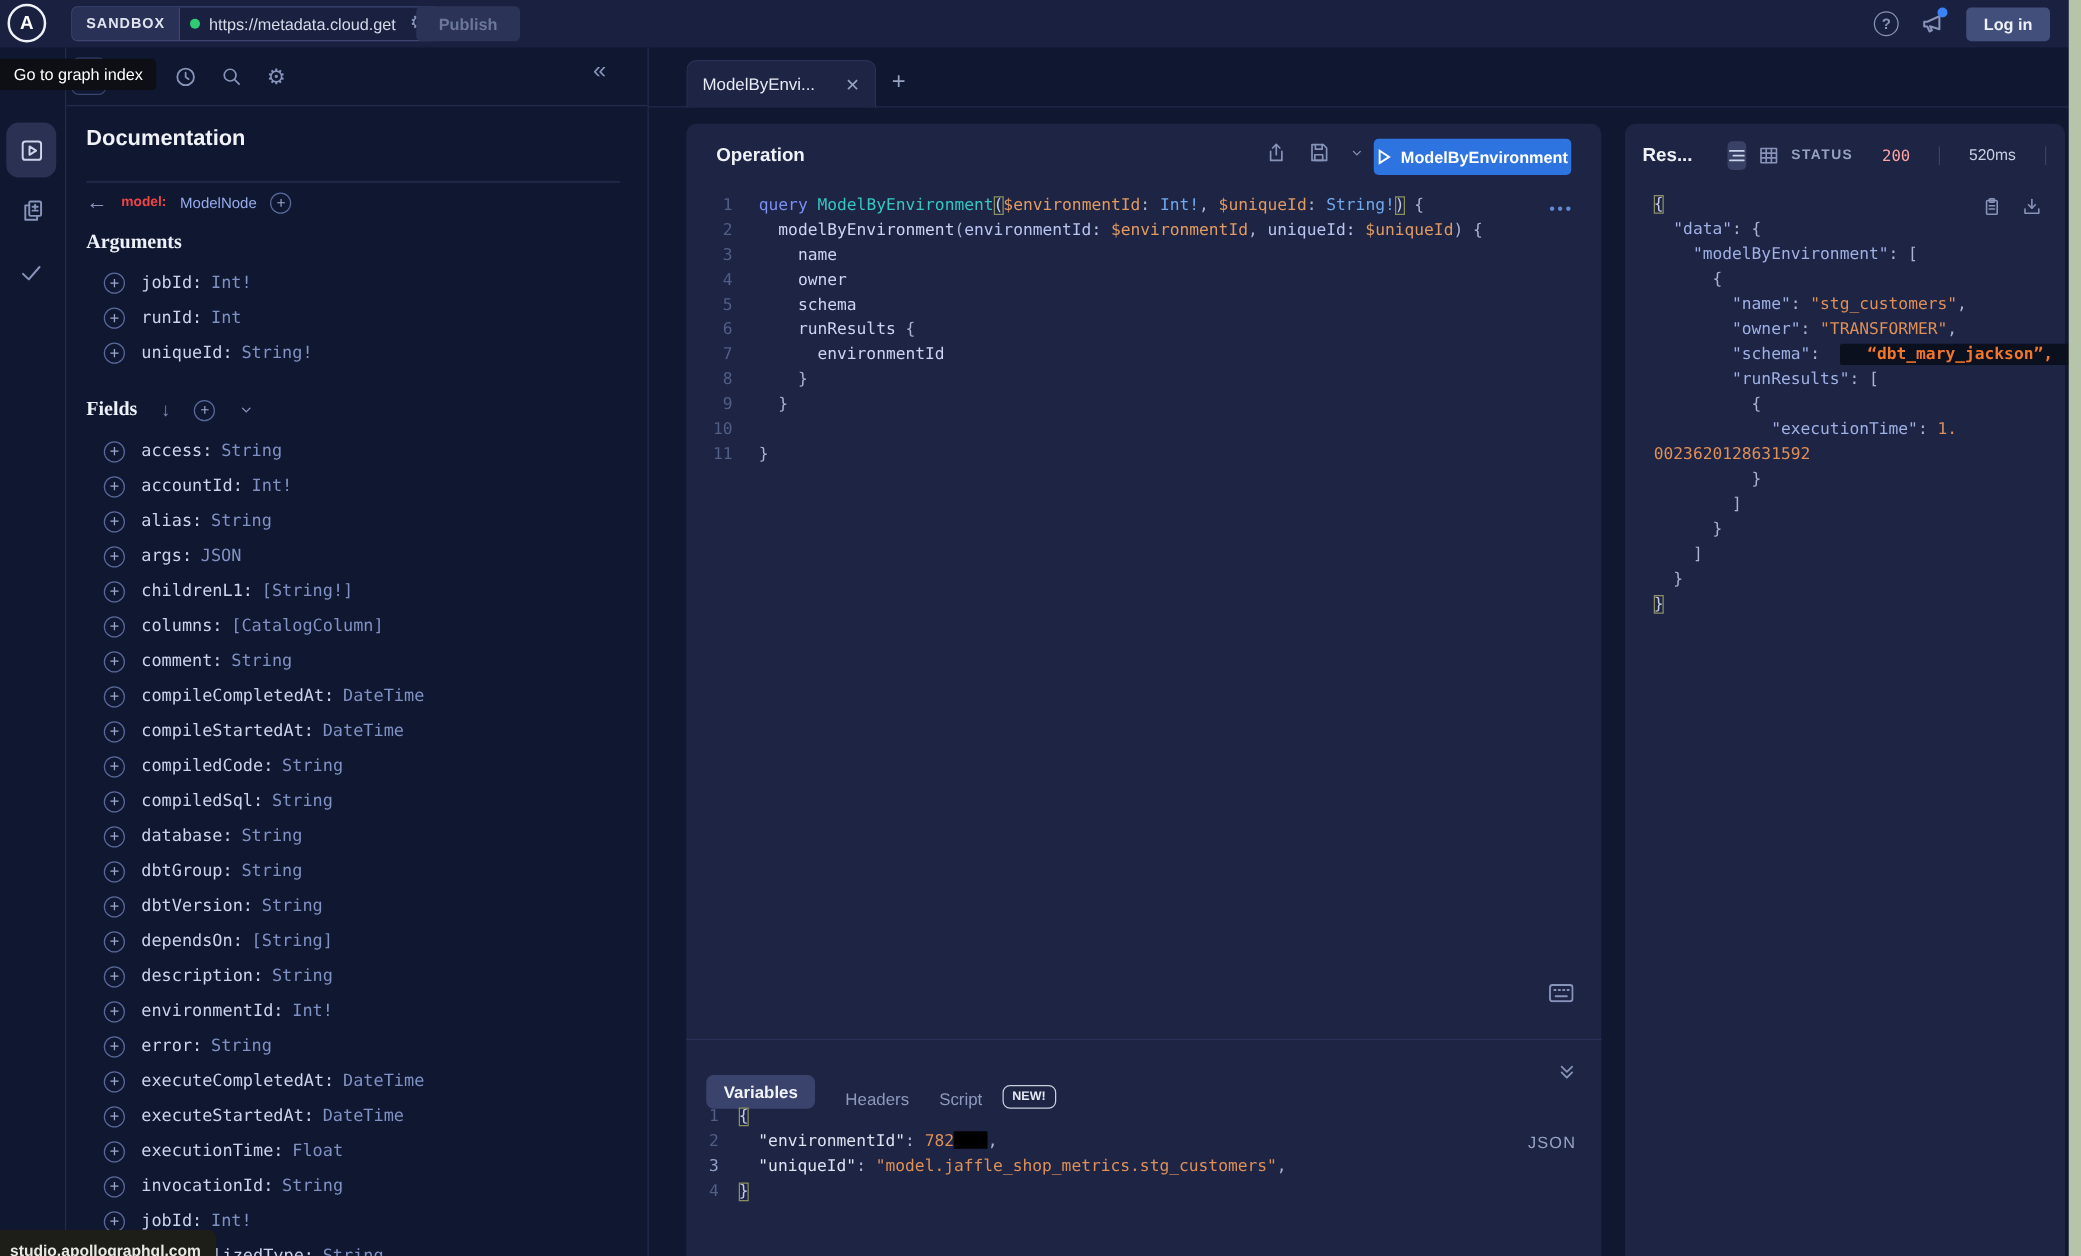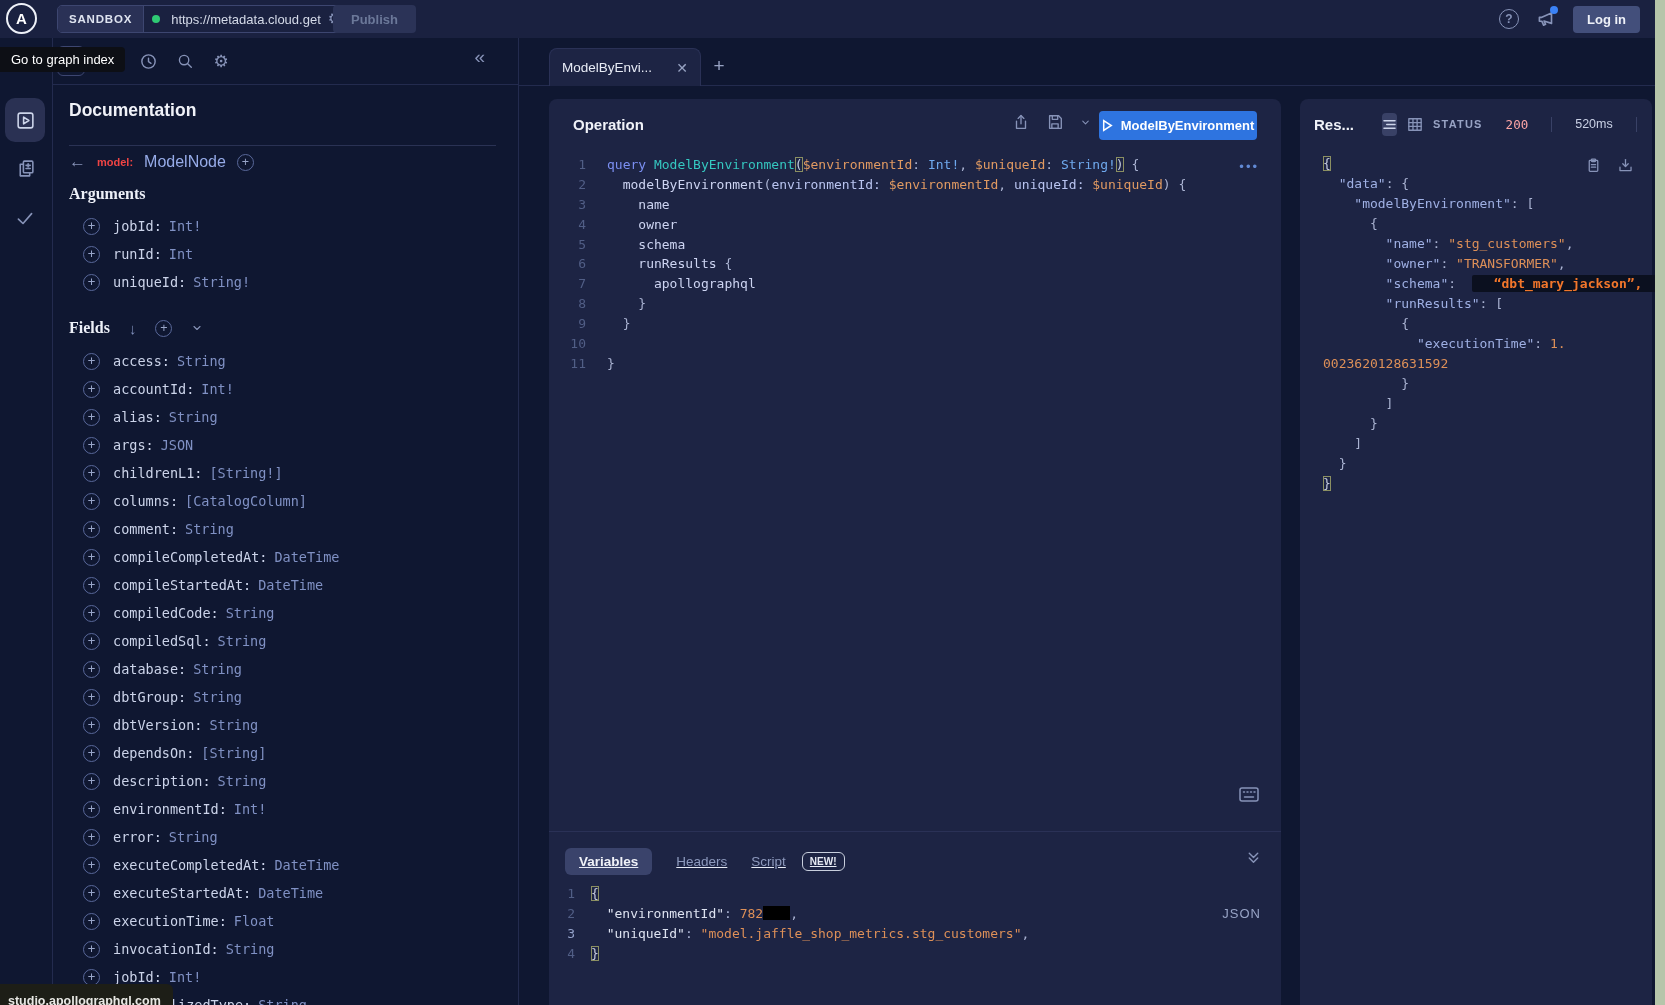--- a/index.html
+++ b/index.html
@@ -1,21 +1,21 @@
 <!DOCTYPE html>
 <html><head>
 <meta charset="utf-8">
 <style>
   * { box-sizing: border-box; margin: 0; padding: 0; }
   html,body { width:1665px; height:1005px; overflow:hidden; }
   body { background:#0f1731; font-family:"Liberation Sans",sans-serif; color:#e7ebf5; position:relative; }
   #app { position:absolute; inset:0; }
 
   
-  #topbar { position:absolute; left:0; top:0; width:1655px; height:38px; background:#1a2140; display:flex; align-items:center; z-index:5;text-align:right; }
+  #topbar { position:absolute; left:0; top:0; width:1655px; height:38px; background:#1a2140; display:flex; align-items:center; z-index:5; }
   #logo { position:absolute; left:6px; top:3px; width:31px; height:31px; border:2px solid #eef1f8; border-radius:50%; display:flex; align-items:center; justify-content:center; font-weight:bold; font-size:15px; color:#fff; background:#1a2140; z-index:6; }
   #urlgroup { position:absolute; left:57px; top:5px; height:28px; display:flex; border:1px solid #3d4670; border-radius:5px; overflow:hidden; }
   #sandbox-badge { background:#2a3156; color:#dfe4f0; font-size:11.5px; font-weight:bold; letter-spacing:.8px; display:flex; align-items:center; padding:0 11px; border-right:1px solid #3d4670; }
   #urlbox { display:flex; align-items:center; gap:7px; padding:0 8px; width:206px; }
   .green-dot { width:8px; height:8px; border-radius:50%; background:#2fca74; flex:none; }
   #urltext { font-size:13px; color:#d4dae8; white-space:nowrap; overflow:hidden; flex:1; }
   .gear-glyph { color:#8793b8; font-size:16px; line-height:1; }
   #publish-btn { position:absolute; left:333px; top:5px; height:28px; padding:0 18px; background:#2b3357; border-radius:4px; color:#6b7899; font-size:13px; font-weight:bold; display:flex; align-items:center; }
   #topbar-right { position:absolute; right:15px; top:0; height:38px; display:flex; align-items:center; gap:16px; }
   #help-icon { width:20px; height:20px; border:1.5px solid #8793b8; border-radius:50%; color:#8793b8; font-size:12px; font-weight:bold; display:flex; align-items:center; justify-content:center; }
@@ -36,21 +36,21 @@
   
   #docs { position:absolute; left:53px; top:38px; width:465px; bottom:0; overflow:hidden; }
   #docs-toolbar { position:absolute; left:0; top:0; right:0; height:47px; border-bottom:1px solid #232b4e; }
   .dtb { position:absolute; top:12px; width:22px; height:22px; display:flex; align-items:center; justify-content:center; }
   #collapse-docs { position:absolute; right:33px; top:8px; font-size:19px; color:#8793b8; }
   .d-title { position:absolute; left:16px; top:62px; font-size:17.5px; font-weight:bold; color:#f0f2f8; }
   .d-divider { position:absolute; left:16px; right:22px; top:107px; border-top:1px solid #2a3254; }
   #breadcrumb { position:absolute; left:16px; top:112px; height:24px; display:flex; align-items:center; gap:11px; }
   .back-arrow { color:#8793b8; font-size:17px; }
   .bc-field { font-size:11px; font-weight:bold; color:#ef4444; }
-  .bc-type { font-size:16px; color:#96abe8; }
+  .bc-type { font-size:12px; color:#96abe8; }
   .sec-h { position:absolute; left:16px; font-size:16px; font-weight:bold; color:#edf0f8;font-family:Liberation Serif, serif; }
   .plus-circle { width:17px; height:17px; border:1.2px solid #59689a; border-radius:50%; color:#99a6c9; font-size:12.5px; line-height:1; display:flex; align-items:center; justify-content:center; flex:none; }
   .doc-row { display:flex; align-items:center; height:28px; font-family:"DejaVu Sans Mono",monospace; font-size:13.5px; }
   .doc-row .plus-circle { margin:0 13px 0 14px; }
   .fname { color:#ccd4ea; margin-right:7px; }
   .ftype { color:#8091c4; }
   #args-list { position:absolute; left:16px; top:174px; right:0; }
   #fields-list { position:absolute; left:16px; top:309px; right:0; bottom:0; overflow:hidden; }
   #fields-hdr { position:absolute; left:16px; top:281px; display:flex; align-items:center; gap:19px; }
   .mini-arrow { color:#7d8cb8; font-size:15px; }
@@ -83,21 +83,21 @@
 
   .tk-kw{color:#7b8ff2} .tk-op{color:#35c7c0} .tk-v{color:#e19a62} .tk-ty{color:#6fa9ee}
   .tk-fld{color:#cdd4f2} .tk-arg{color:#b9c4f0} .tk-p{color:#aab3d2}
   .tk-key{color:#9fb0e4} .tk-vkey{color:#dde2f0} .tk-str{color:#de9058} .tk-num{color:#de9058}
   .tk-bm{color:#c5cbe0; outline:1px solid #8b8f62; outline-offset:-1px}
   .tk-hl{background:#0b101f; color:#f2762b; font-weight:bold; padding:1px 22px; border-radius:2px}
   .tk-redact{display:inline-block; width:27px; height:14px; background:#000; vertical-align:-2px}
 
   
   #varsec { position:absolute; left:0; right:0; top:732px; bottom:0; border-top:1px solid #2a3156; }
-  #var-tabs { position:absolute; left:16px; top:16px; display:flex; align-items:center; gap:24px;text-decoration:underline; }
+  #var-tabs { position:absolute; left:16px; top:28px; display:flex; align-items:flex-end; gap:24px; }
   #tab-variables { background:#3a436b; border-radius:6px; height:27px; padding:0 14px; display:flex; align-items:center; font-size:13.5px; font-weight:bold; color:#f0f2f8; }
   .var-tab { font-size:13.5px; color:#8d99bd; }
   #new-badge { border:1px solid #c8cfdd; border-radius:6px; font-size:10px; font-weight:bold; color:#e6e9f2; padding:3px 7px; margin-left:-8px; }
   #var-collapse { position:absolute; right:20px; top:18px; }
   #var-editor { position:absolute; left:0; top:52px; right:80px; }
   #var-editor .code-line { line-height:20px; height:20px; }
   #var-editor .ln { width:26px; margin-right:16px; }
   #json-label { position:absolute; right:20px; top:74px; font-size:13px; letter-spacing:1px; color:#98a4c6; }
 
   
@@ -388,21 +388,21 @@
       <span>ModelByEnvironment</span>
     </div>
     <div id="editor-dots">•••</div>
     <div id="op-editor" class="code-area">
         <div class="code-line"><span class="ln">1</span><span class="lc"><span class="tk-kw">query </span><span class="tk-op">ModelByEnvironment</span><span class="tk-bm">(</span><span class="tk-v">$environmentId</span><span class="tk-p">: </span><span class="tk-ty">Int!</span><span class="tk-p">, </span><span class="tk-v">$uniqueId</span><span class="tk-p">: </span><span class="tk-ty">String!</span><span class="tk-bm">)</span><span class="tk-p"> {</span></span></div>
         <div class="code-line"><span class="ln">2</span><span class="lc"><span class="tk-p">  </span><span class="tk-fld">modelByEnvironment</span><span class="tk-p">(</span><span class="tk-arg">environmentId:</span><span class="tk-p"> </span><span class="tk-v">$environmentId</span><span class="tk-p">, </span><span class="tk-arg">uniqueId:</span><span class="tk-p"> </span><span class="tk-v">$uniqueId</span><span class="tk-p">) {</span></span></div>
         <div class="code-line"><span class="ln">3</span><span class="lc"><span class="tk-fld">    name</span></span></div>
         <div class="code-line"><span class="ln">4</span><span class="lc"><span class="tk-fld">    owner</span></span></div>
         <div class="code-line"><span class="ln">5</span><span class="lc"><span class="tk-fld">    schema</span></span></div>
         <div class="code-line"><span class="ln">6</span><span class="lc"><span class="tk-fld">    runResults </span><span class="tk-p">{</span></span></div>
-        <div class="code-line"><span class="ln">7</span><span class="lc"><span class="tk-fld">      apollographql</span></span></div>
+        <div class="code-line"><span class="ln">7</span><span class="lc"><span class="tk-fld">      environmentId</span></span></div>
         <div class="code-line"><span class="ln">8</span><span class="lc"><span class="tk-p">    }</span></span></div>
         <div class="code-line"><span class="ln">9</span><span class="lc"><span class="tk-p">  }</span></span></div>
         <div class="code-line"><span class="ln">10</span><span class="lc"></span></div>
         <div class="code-line"><span class="ln">11</span><span class="lc"><span class="tk-p">}</span></span></div>
       </div>
     <span id="kbd-icon">
       <svg class="ic" width="20" height="15" viewBox="0 0 20 15">
           <rect x="1" y="1" width="18" height="13" rx="2"></rect>
           <path d="M4.5 5h1M8 5h1M11.5 5h1M15 5h1M5.5 10h9"></path>
         </svg>

